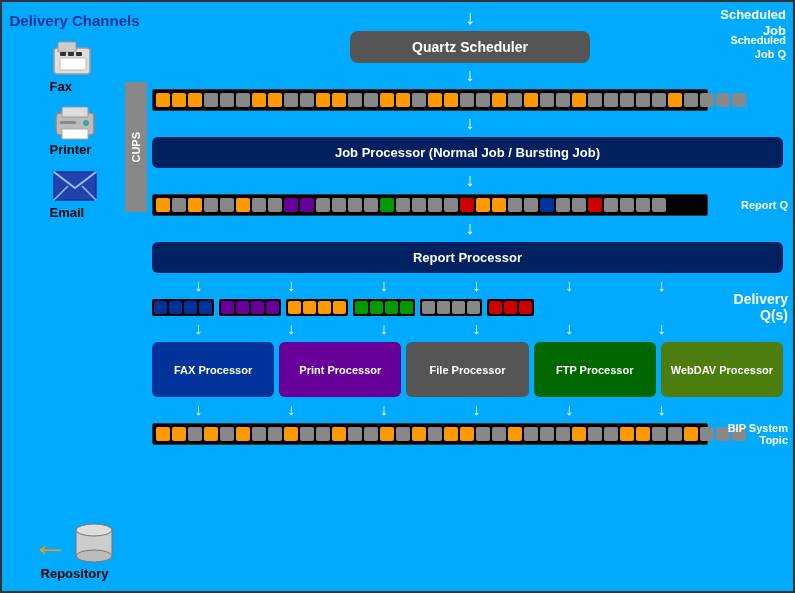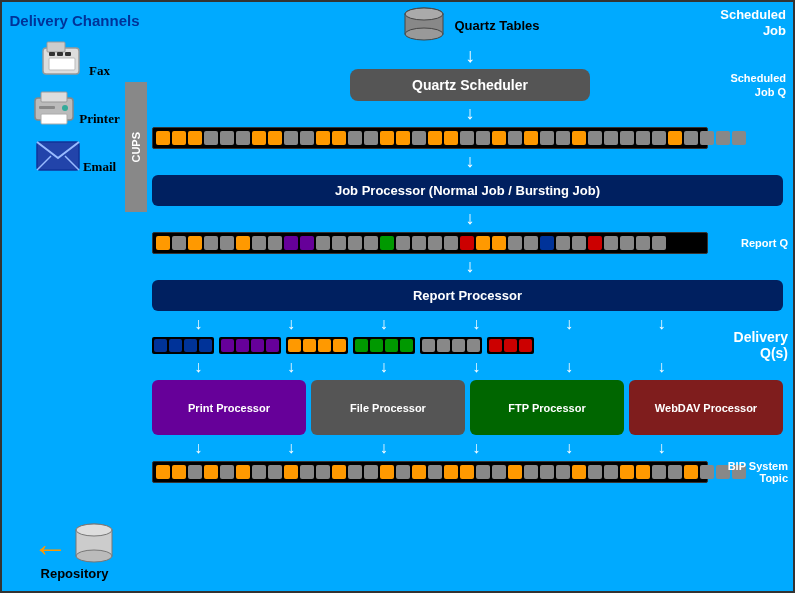--- a/index.html
+++ b/index.html
@@ -28,24 +28,23 @@
     .delivery-channels-label {
       color: #003399;
       font-weight: bold;
       font-size: 15px;
       text-align: center;
       margin-bottom: 10px;
     }
 
     .sidebar-item {
       display: flex;
-      flex-direction: row;
-      align-items: flex-end;
+      flex-direction: column;
+      align-items: flex-start;
       margin-bottom: 8px;
-      font-family: Liberation Serif, serif;
     }
 
     .sidebar-icon {
       width: 50px;
       height: 40px;
       display: flex;
       align-items: center;
       justify-content: center;
     }
 
@@ -293,29 +292,20 @@
           <ellipse cx="23" cy="8" rx="18" ry="6" fill="#ddd" stroke="#777"></ellipse>
         </svg>
       </div>
       <div class="sidebar-label">Repository</div>
     </div>
   </div>
 
   <div class="main-area">
 
     <div style="display:flex; flex-direction:column; align-items:center; position:relative; margin-bottom:2px;">
-      <div style="display:flex; align-items:center; gap:6px; margin-bottom:2px;">
-        <svg width="48" height="36" viewBox="0 0 48 36">
-          <ellipse cx="24" cy="7" rx="19" ry="6" fill="#777" stroke="#444"></ellipse>
-          <rect x="5" y="7" width="38" height="20" fill="#888" stroke="#444"></rect>
-          <ellipse cx="24" cy="27" rx="19" ry="6" fill="#999" stroke="#444"></ellipse>
-          <ellipse cx="24" cy="7" rx="19" ry="6" fill="#aaa" stroke="#444"></ellipse>
-        </svg>
-        <span style="font-size:13px; font-weight:bold; color:#000;">Quartz Tables</span>
-      </div>
 
       <div style="font-size:20px; color:#fff; line-height:1; margin-bottom:2px;">↓</div>
 
       <div style="position:absolute; right:2px; top:0; color:#fff; font-size:13px; font-weight:bold; text-align:right; line-height:1.2;">Scheduled<br>Job</div>
     </div>
 
     <div style="display:flex; justify-content:center; position:relative; margin-bottom:2px;">
       <div class="quartz-scheduler-box">Quartz Scheduler</div>
       <div style="position:absolute; right:2px; top:50%; transform:translateY(-50%); color:#fff; font-size:11px; font-weight:bold; text-align:right; line-height:1.3;">Scheduled<br>Job Q</div>
     </div>
@@ -465,27 +455,29 @@
     <div style="display:flex; gap:0; width:calc(100% - 80px); justify-content:space-around; margin:2px 0;">
       <span style="color:#fff; font-size:16px;">↓</span>
       <span style="color:#fff; font-size:16px;">↓</span>
       <span style="color:#fff; font-size:16px;">↓</span>
       <span style="color:#fff; font-size:16px;">↓</span>
       <span style="color:#fff; font-size:16px;">↓</span>
       <span style="color:#fff; font-size:16px;">↓</span>
     </div>
 
     <div class="processors-row" style="width:calc(100% - 5px);" id="processors-row">
+        <div class="proc-box" style="background: rgb(0, 51, 153);">FAX
+Processor</div>
         <div class="proc-box" style="background: rgb(102, 0, 153);">Print
 Processor</div>
         <div class="proc-box" style="background: rgb(85, 85, 85);">File
 Processor</div>
         <div class="proc-box" style="background: rgb(0, 102, 0);">FTP
 Processor</div>
-        <div class="proc-box" style="background: #7f1d1d;">WebDAV
+        <div class="proc-box" style="background: #4d7c0f;">WebDAV
 Processor</div>
       </div>
 
     <div style="display:flex; gap:0; width:calc(100% - 80px); justify-content:space-around; margin:2px 0;">
       <span style="color:#fff; font-size:16px;">↓</span>
       <span style="color:#fff; font-size:16px;">↓</span>
       <span style="color:#fff; font-size:16px;">↓</span>
       <span style="color:#fff; font-size:16px;">↓</span>
       <span style="color:#fff; font-size:16px;">↓</span>
       <span style="color:#fff; font-size:16px;">↓</span>

